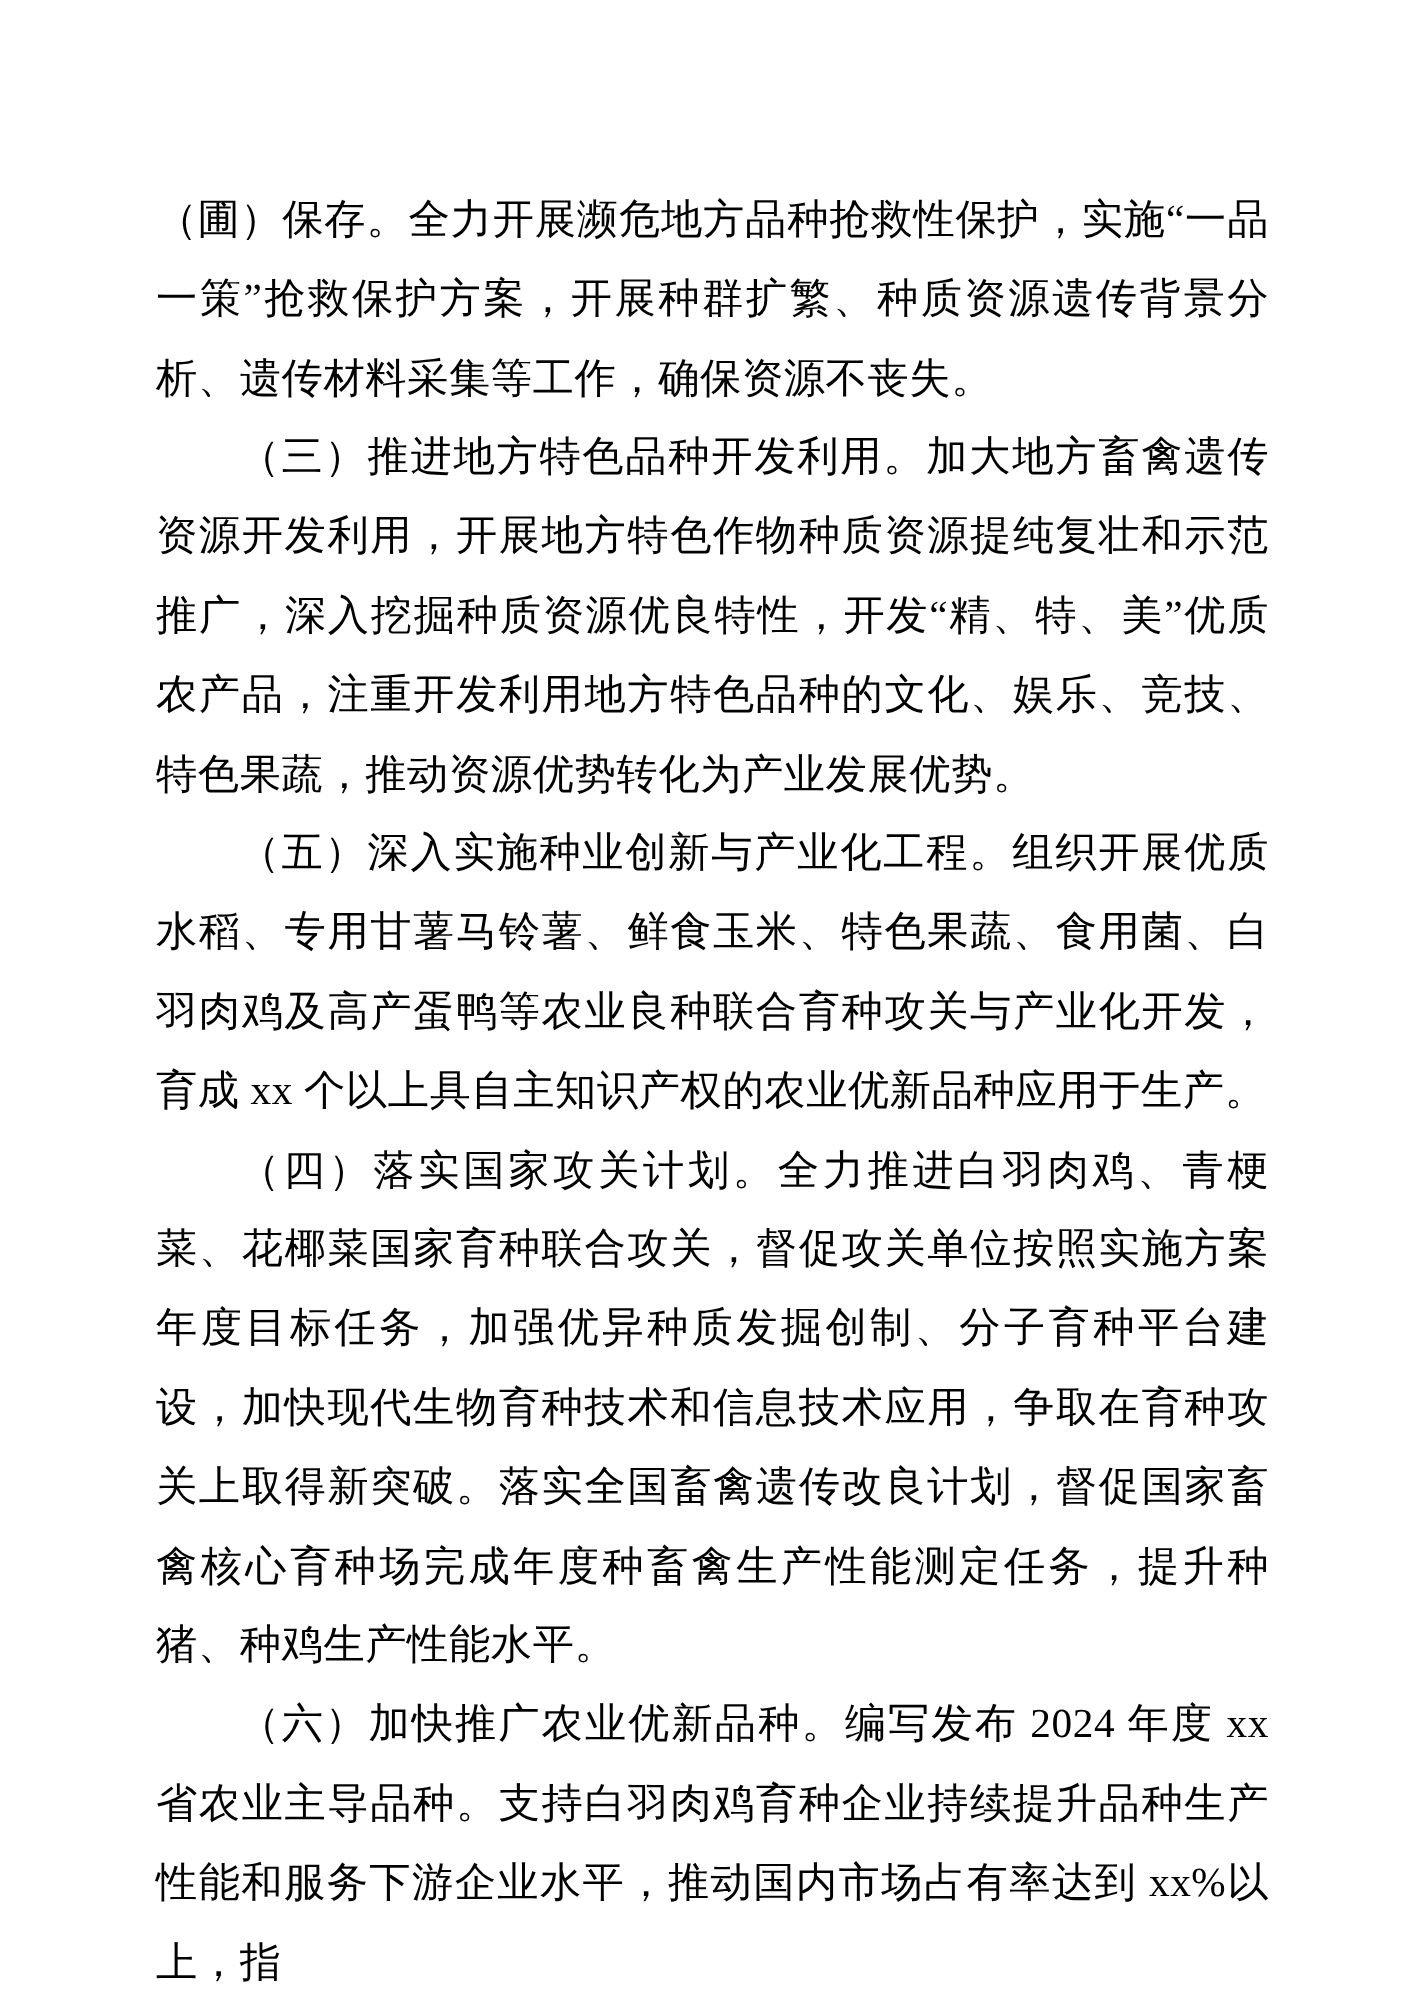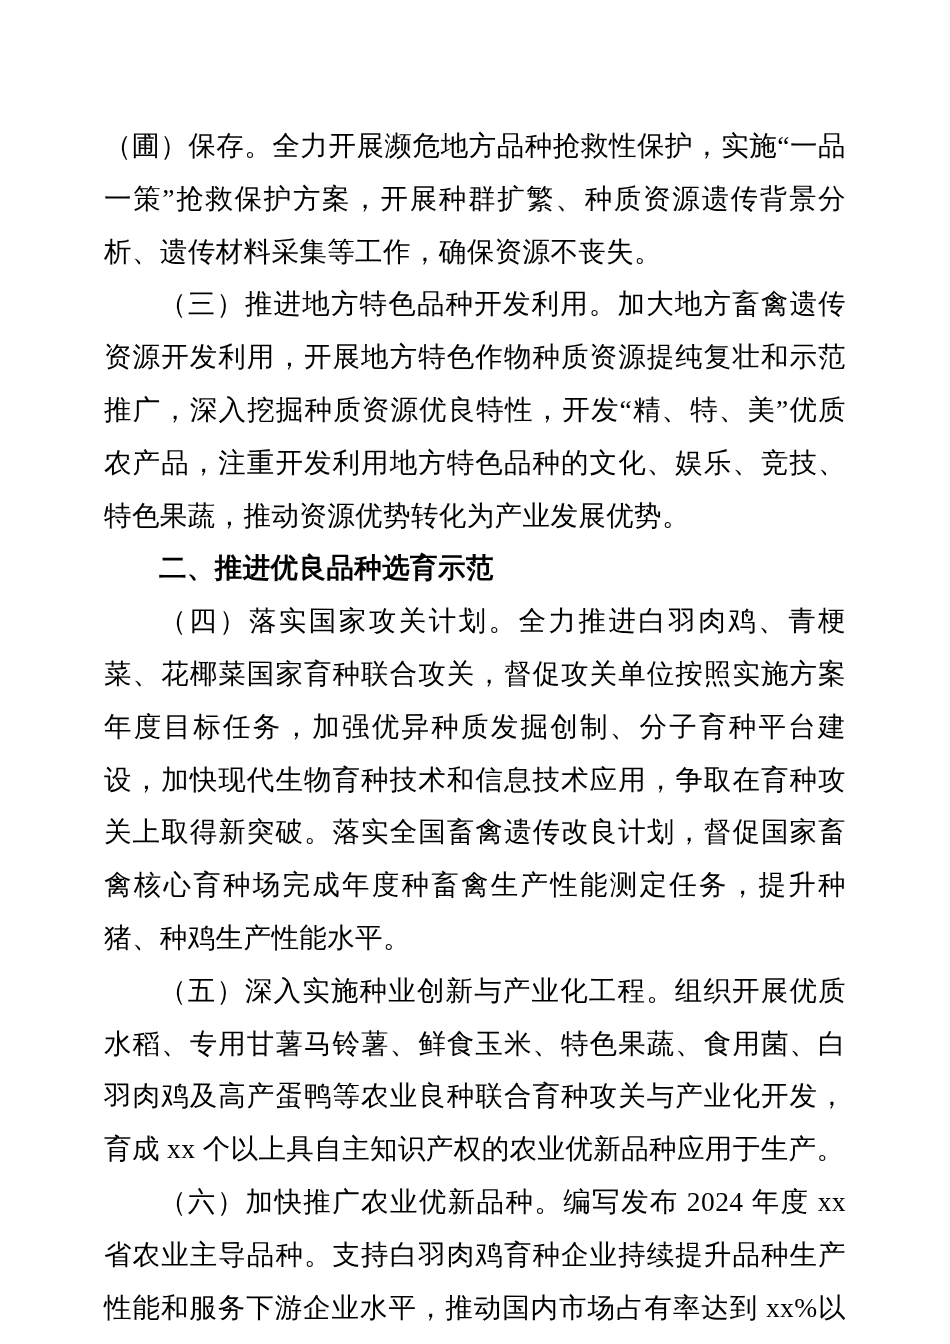--- a/index.html
+++ b/index.html
@@ -51,22 +51,21 @@
 </head>
 <body>
 
 <div class="page">
   <div class="doc-body">
 
     <p class="para-noindent blk">（圃）保存。全力开展濒危地方品种抢救性保护，实施“一品一策”抢救保护方案，开展种群扩繁、种质资源遗传背景分析、遗传材料采集等工作，确保资源不丧失。</p>
 
     <p class="para blk">（三）推进地方特色品种开发利用。加大地方畜禽遗传资源开发利用，开展地方特色作物种质资源提纯复壮和示范推广，深入挖掘种质资源优良特性，开发“精、特、美”优质农产品，注重开发利用地方特色品种的文化、娱乐、竞技、特色果蔬，推动资源优势转化为产业发展优势。</p>
 
-    <h2 class="heading blk">二、推进优良品种选育示范</h2>
+
+    <p class="para blk">（五）深入实施种业创新与产业化工程。组织开展优质水稻、专用甘薯马铃薯、鲜食玉米、特色果蔬、食用菌、白羽肉鸡及高产蛋鸭等农业良种联合育种攻关与产业化开发，育成 xx 个以上具自主知识产权的农业优新品种应用于生产。</p>
 
     <p class="para blk">（四）落实国家攻关计划。全力推进白羽肉鸡、青梗菜、花椰菜国家育种联合攻关，督促攻关单位按照实施方案年度目标任务，加强优异种质发掘创制、分子育种平台建设，加快现代生物育种技术和信息技术应用，争取在育种攻关上取得新突破。落实全国畜禽遗传改良计划，督促国家畜禽核心育种场完成年度种畜禽生产性能测定任务，提升种猪、种鸡生产性能水平。</p>
-
-    <p class="para blk">（五）深入实施种业创新与产业化工程。组织开展优质水稻、专用甘薯马铃薯、鲜食玉米、特色果蔬、食用菌、白羽肉鸡及高产蛋鸭等农业良种联合育种攻关与产业化开发，育成 xx 个以上具自主知识产权的农业优新品种应用于生产。</p>
 
     <p class="para blk">（六）加快推广农业优新品种。编写发布 2024 年度 xx 省农业主导品种。支持白羽肉鸡育种企业持续提升品种生产性能和服务下游企业水平，推动国内市场占有率达到 xx%以上，指</p>
 
   </div>
 </div>
 
 </body></html>

